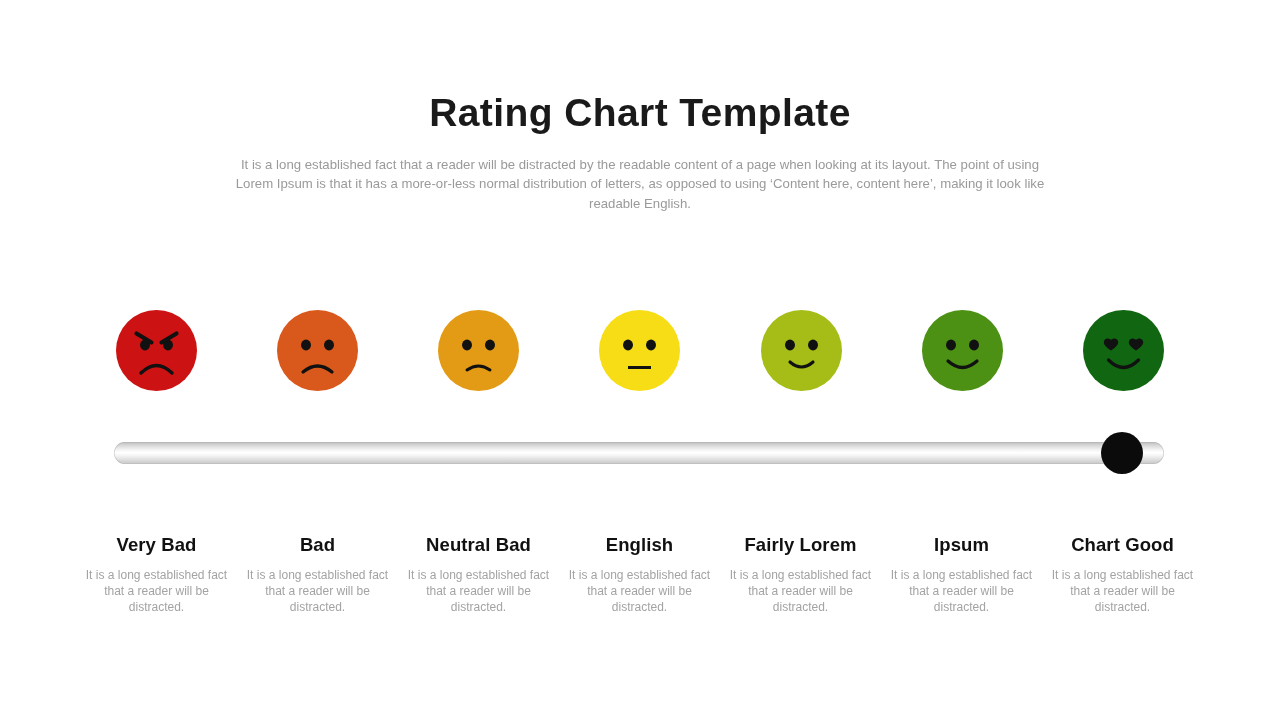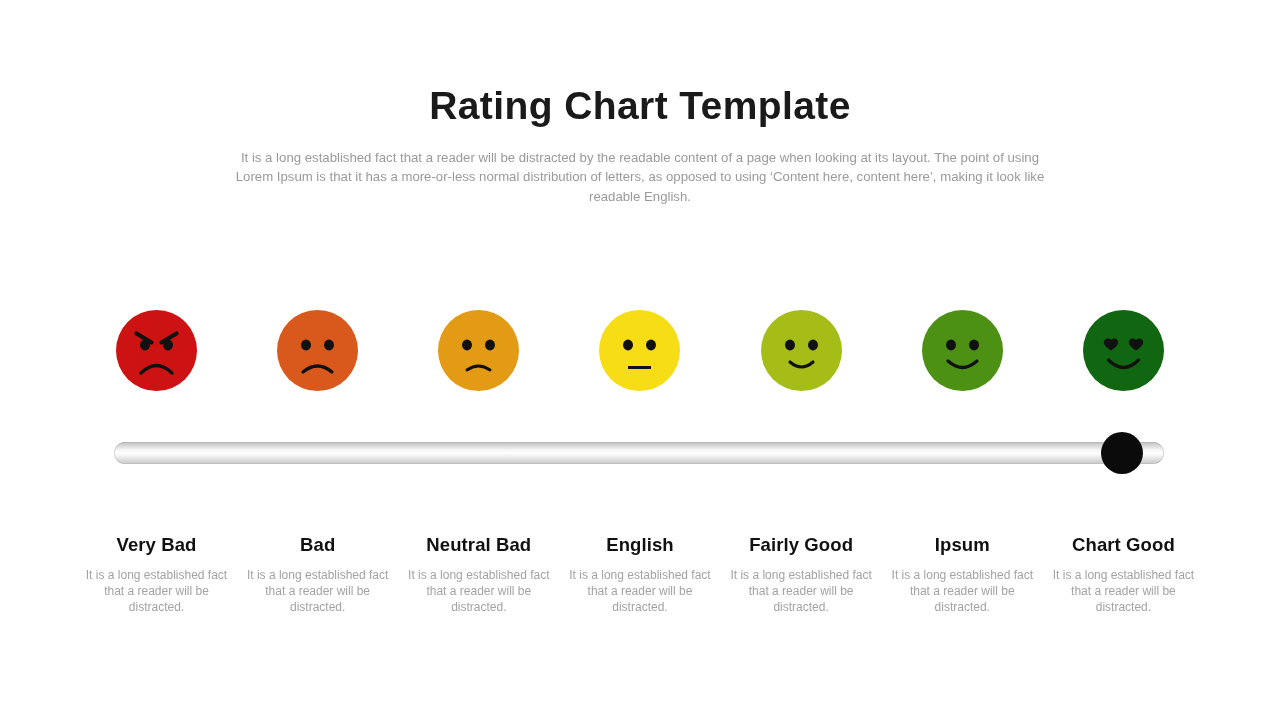--- a/index.html
+++ b/index.html
@@ -15,21 +15,21 @@
   .slide {
     position: relative;
     width: 1280px;
     height: 720px;
     background: #ffffff;
   }
 
   
   .header {
     position: absolute;
-    top: 85px;
+    top: 92px;
     left: 0;
     width: 1280px;
     text-align: center;
   }
 
   .title {
     font-size: 39px;
     font-weight: 700;
     color: #1a1a1a;
     letter-spacing: 0.4px;
@@ -109,21 +109,21 @@
     cursor: pointer;
   }
 
   
   .labels-row {
     position: absolute;
     top: 534px;
     left: 76px;
     width: 1128px;
     display: flex;
-    justify-content: space-between;
+    justify-content: flex-start;
     align-items: flex-start;
   }
 
   .label-col {
     width: 161px;
     text-align: center;
     flex: 0 0 auto;
   }
 
   .label-title {
@@ -230,21 +230,21 @@
       </div>
       <div class="label-col">
         <div class="label-title">Neutral Bad</div>
         <div class="label-desc">It is a long established fact that a reader will be distracted.</div>
       </div>
       <div class="label-col">
         <div class="label-title">English</div>
         <div class="label-desc">It is a long established fact that a reader will be distracted.</div>
       </div>
       <div class="label-col">
-        <div class="label-title">Fairly Good</div>
+        <div class="label-title">Fairly Lorem</div>
         <div class="label-desc">It is a long established fact that a reader will be distracted.</div>
       </div>
       <div class="label-col">
         <div class="label-title">Ipsum</div>
         <div class="label-desc">It is a long established fact that a reader will be distracted.</div>
       </div>
       <div class="label-col">
         <div class="label-title">Chart Good</div>
         <div class="label-desc">It is a long established fact that a reader will be distracted.</div>
       </div>

